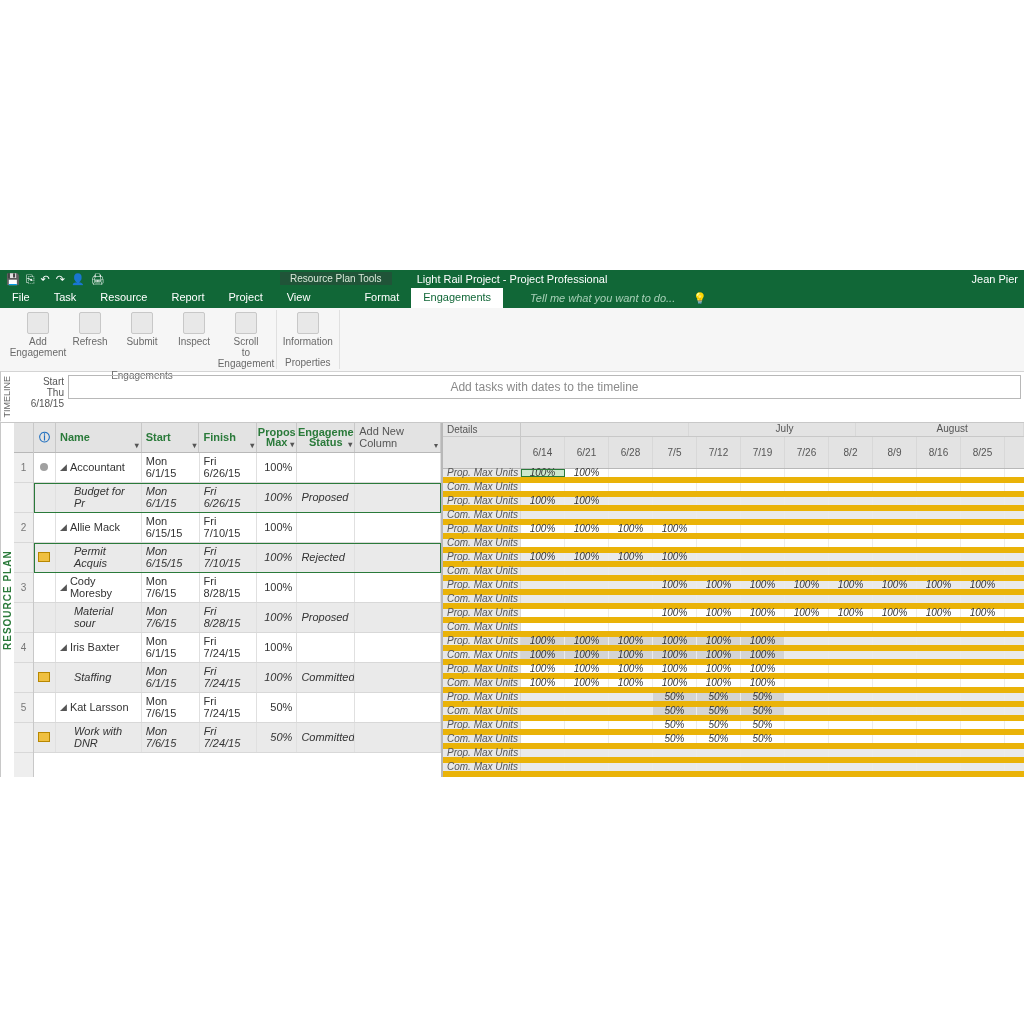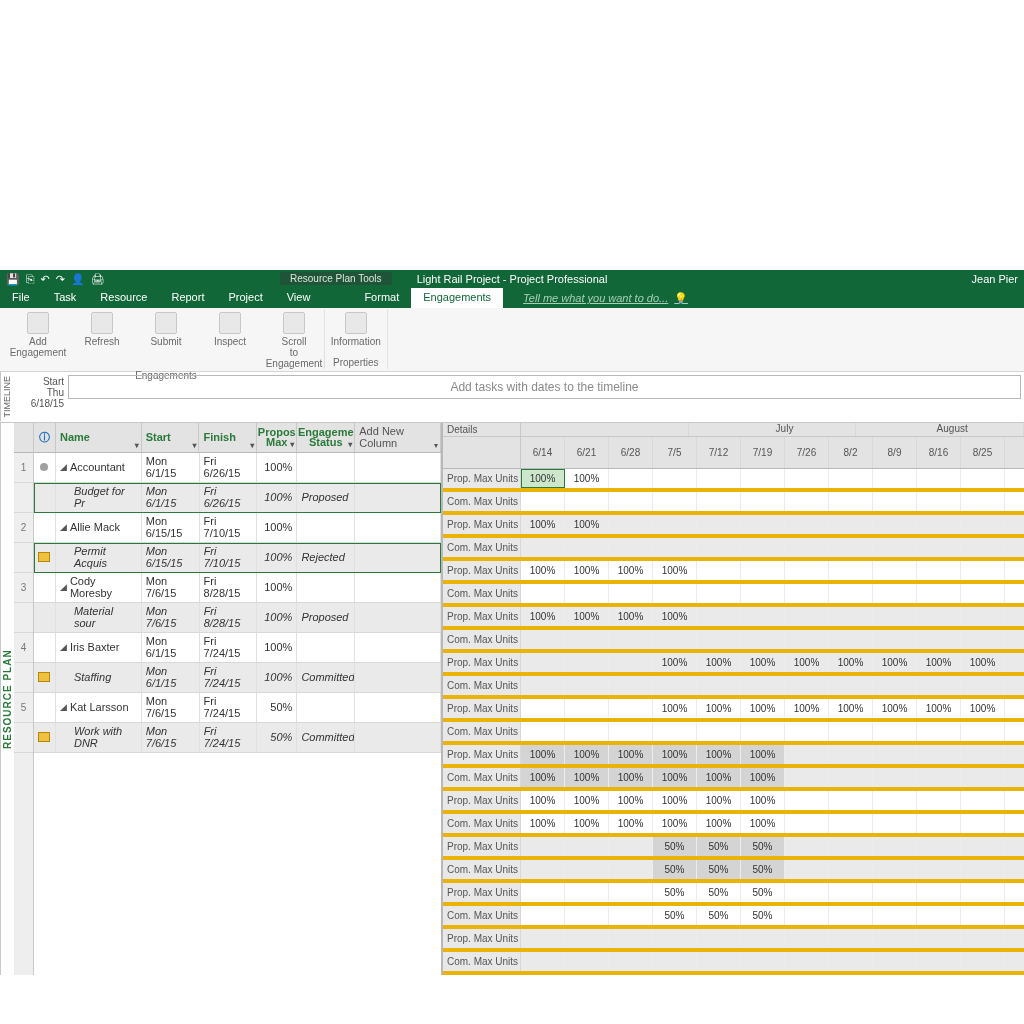--- a/index.html
+++ b/index.html
@@ -8,25 +8,25 @@
   .blank-top { height: 270px; background: #fff; }
   .titlebar { background: #116737; height: 18px; display: flex; align-items: center; padding: 0 6px; color: #fff; position: relative; }
   .titlebar .qat { display: flex; gap: 6px; align-items: center; }
   .titlebar .qat span { font-size: 11px; }
   .title-center { position: absolute; left: 50%; transform: translateX(-50%); font-size: 11px; }
   .tooltab { position: absolute; left: 280px; top: 2px; background: #205438; color: #d8e8d8; padding: 1px 10px; font-size: 10px; }
   .user { position: absolute; right: 6px; font-size: 11px; }
   .menubar { background: #116737; height: 20px; display: flex; align-items: stretch; color: #fff; font-size: 11px; }
   .menubar .tab { padding: 3px 12px; cursor: pointer; }
   .menubar .tab.active { background: #fff; color: #116737; }
-  .menubar .tellme { margin-left: 12px; padding: 3px 8px; color: #a8d0b8; font-style: italic; display: flex; align-items: center; gap: 6px; text-decoration: underline; }
+  .menubar .tellme { margin-left: 19px; padding: 3px 8px; color: #a8d0b8; font-style: italic; display: flex; align-items: center; gap: 18px; }
   .menubar .bulb { font-style: normal; }
   .ribbon { background: #f6f6f6; border-bottom: 1px solid #d4d4d4; height: 64px; display: flex; padding: 2px 8px; }
   .rgroup { display: flex; flex-direction: column; align-items: center; border-right: 1px solid #e0e0e0; padding: 0 8px; }
-  .rbtns { display: flex; gap: 20px; flex: 1; align-items: flex-start; padding-top: 2px; }
+  .rbtns { display: flex; gap: 8px; flex: 1; align-items: flex-start; padding-top: 2px; }
   .rbtn { display: flex; flex-direction: column; align-items: center; width: 44px; color: #6a6a6a; cursor: pointer; }
   .rbtn .ricon { width: 22px; height: 22px; background: #e8e8e8; border: 1px solid #c8c8c8; border-radius: 2px; margin-bottom: 2px; }
   .rbtn span { font-size: 10px; line-height: 11px; text-align: center; }
   .rlabel { font-size: 10px; color: #6a6a6a; padding: 1px 0; text-align: right; }
   .timeline { display: flex; border-bottom: 1px solid #c8c8c8; }
   .tl-side { width: 14px; writing-mode: vertical-rl; transform: rotate(180deg); text-align: center; font-size: 9px; color: #666; border-right: 1px solid #c8c8c8; padding: 4px 1px; }
   .tl-left { width: 54px; text-align: right; padding: 4px 4px; font-size: 10px; color: #555; }
   .tl-body { flex: 1; border: 1px solid #b8b8b8; margin: 3px 3px 3px 0; height: 24px; display: flex; align-items: center; justify-content: center; color: #8a8a8a; font-size: 12px; }
   .main { display: flex; }
   .rp-side { width: 14px; writing-mode: vertical-rl; transform: rotate(180deg); text-align: center; font-size: 10px; color: #2a7a3a; font-weight: bold; border-right: 1px solid #c8c8c8; padding: 6px 1px; letter-spacing: 1px; }
@@ -59,21 +59,21 @@
   .caret { color: #555; margin-right: 3px; font-size: 9px; }
   .note-icon { width: 12px; height: 10px; background: #f0c040; border: 1px solid #b88700; }
   .bullet-icon { width: 8px; height: 8px; border-radius: 50%; background: #a0a0a0; }
   .tp { flex: 1; overflow: hidden; font-size: 10px; border-left: 1px solid #b8b8b8; }
   .tp-head1 { display: flex; height: 14px; background: #e3e3e3; border-bottom: 1px solid #c8c8c8; gap: 25px; }
   .tp-head1 .det { width: 78px; border-right: 1px solid #c8c8c8; padding-left: 4px; display: flex; align-items: center; color: #555; }
   .tp-head1 .mon { flex: 1; text-align: center; color: #555; border-right: 1px solid #d8d8d8; }
   .tp-head2 { display: flex; height: 32px; background: #e3e3e3; border-bottom: 1px solid #b8b8b8; }
   .tp-head2 .det { width: 78px; border-right: 1px solid #c8c8c8; }
   .tp-head2 .wk { width: 44px; text-align: center; color: #555; border-right: 1px solid #d8d8d8; display: flex; align-items: center; justify-content: center; }
-  .tp-row { display: flex; height: 23px; border-bottom: 4px solid #eab308; }
+  .tp-row { display: flex; height: 14px; border-bottom: 6px solid #eab308; font-style: italic; }
   .tp-row .lbl { width: 78px; border-right: 1px solid #d8d8d8; padding-left: 4px; color: #555; background: #e8e8e8; display: flex; align-items: center; }
   .tp-row .cell { width: 44px; text-align: center; border-right: 1px solid #ececec; display: flex; align-items: center; justify-content: center; }
   .tp-row .cell.filled { background: #dcdcdc; }
   .tp-row .cell.sel { outline: 1px solid #2a7a3a; outline-offset: -1px; background: #cde7cd; }
   .tp-row.alt { background: #eaeaea; }
   .tp-row.alt .cell { background: #eaeaea; }
   .tp-row.alt .cell.filled { background: #d4d4d4; }
 </style>
 </head>
 <body>

